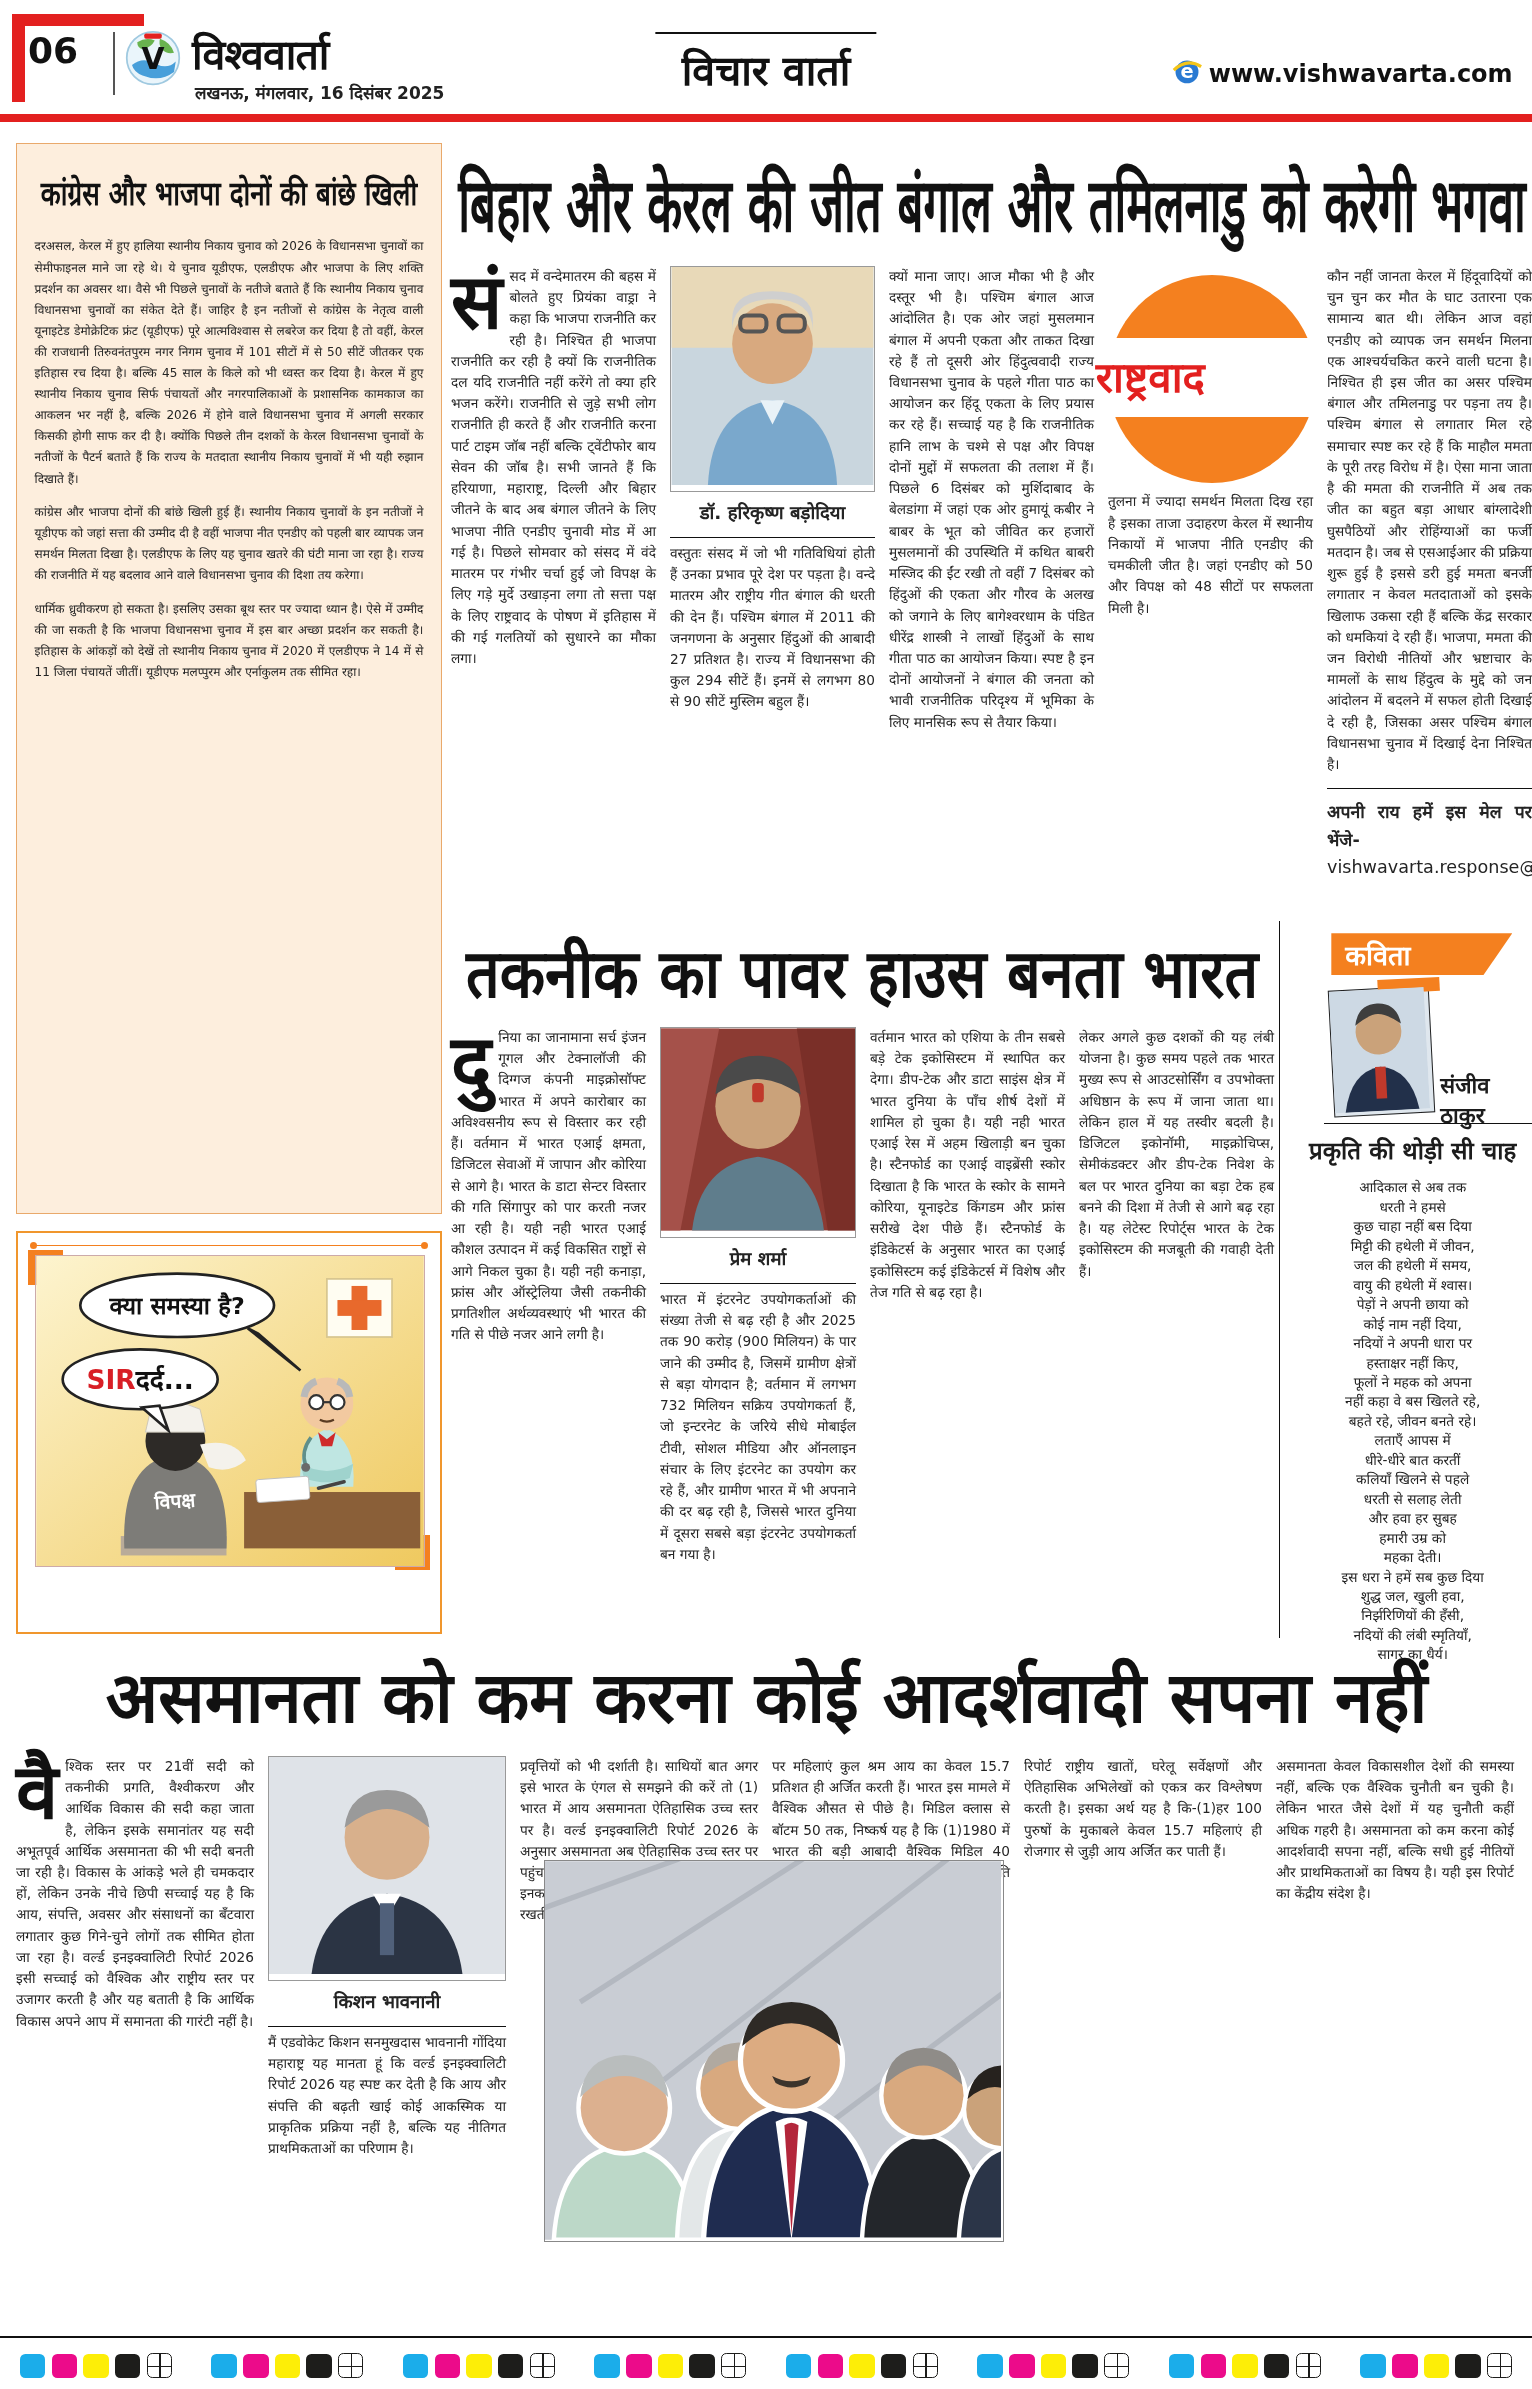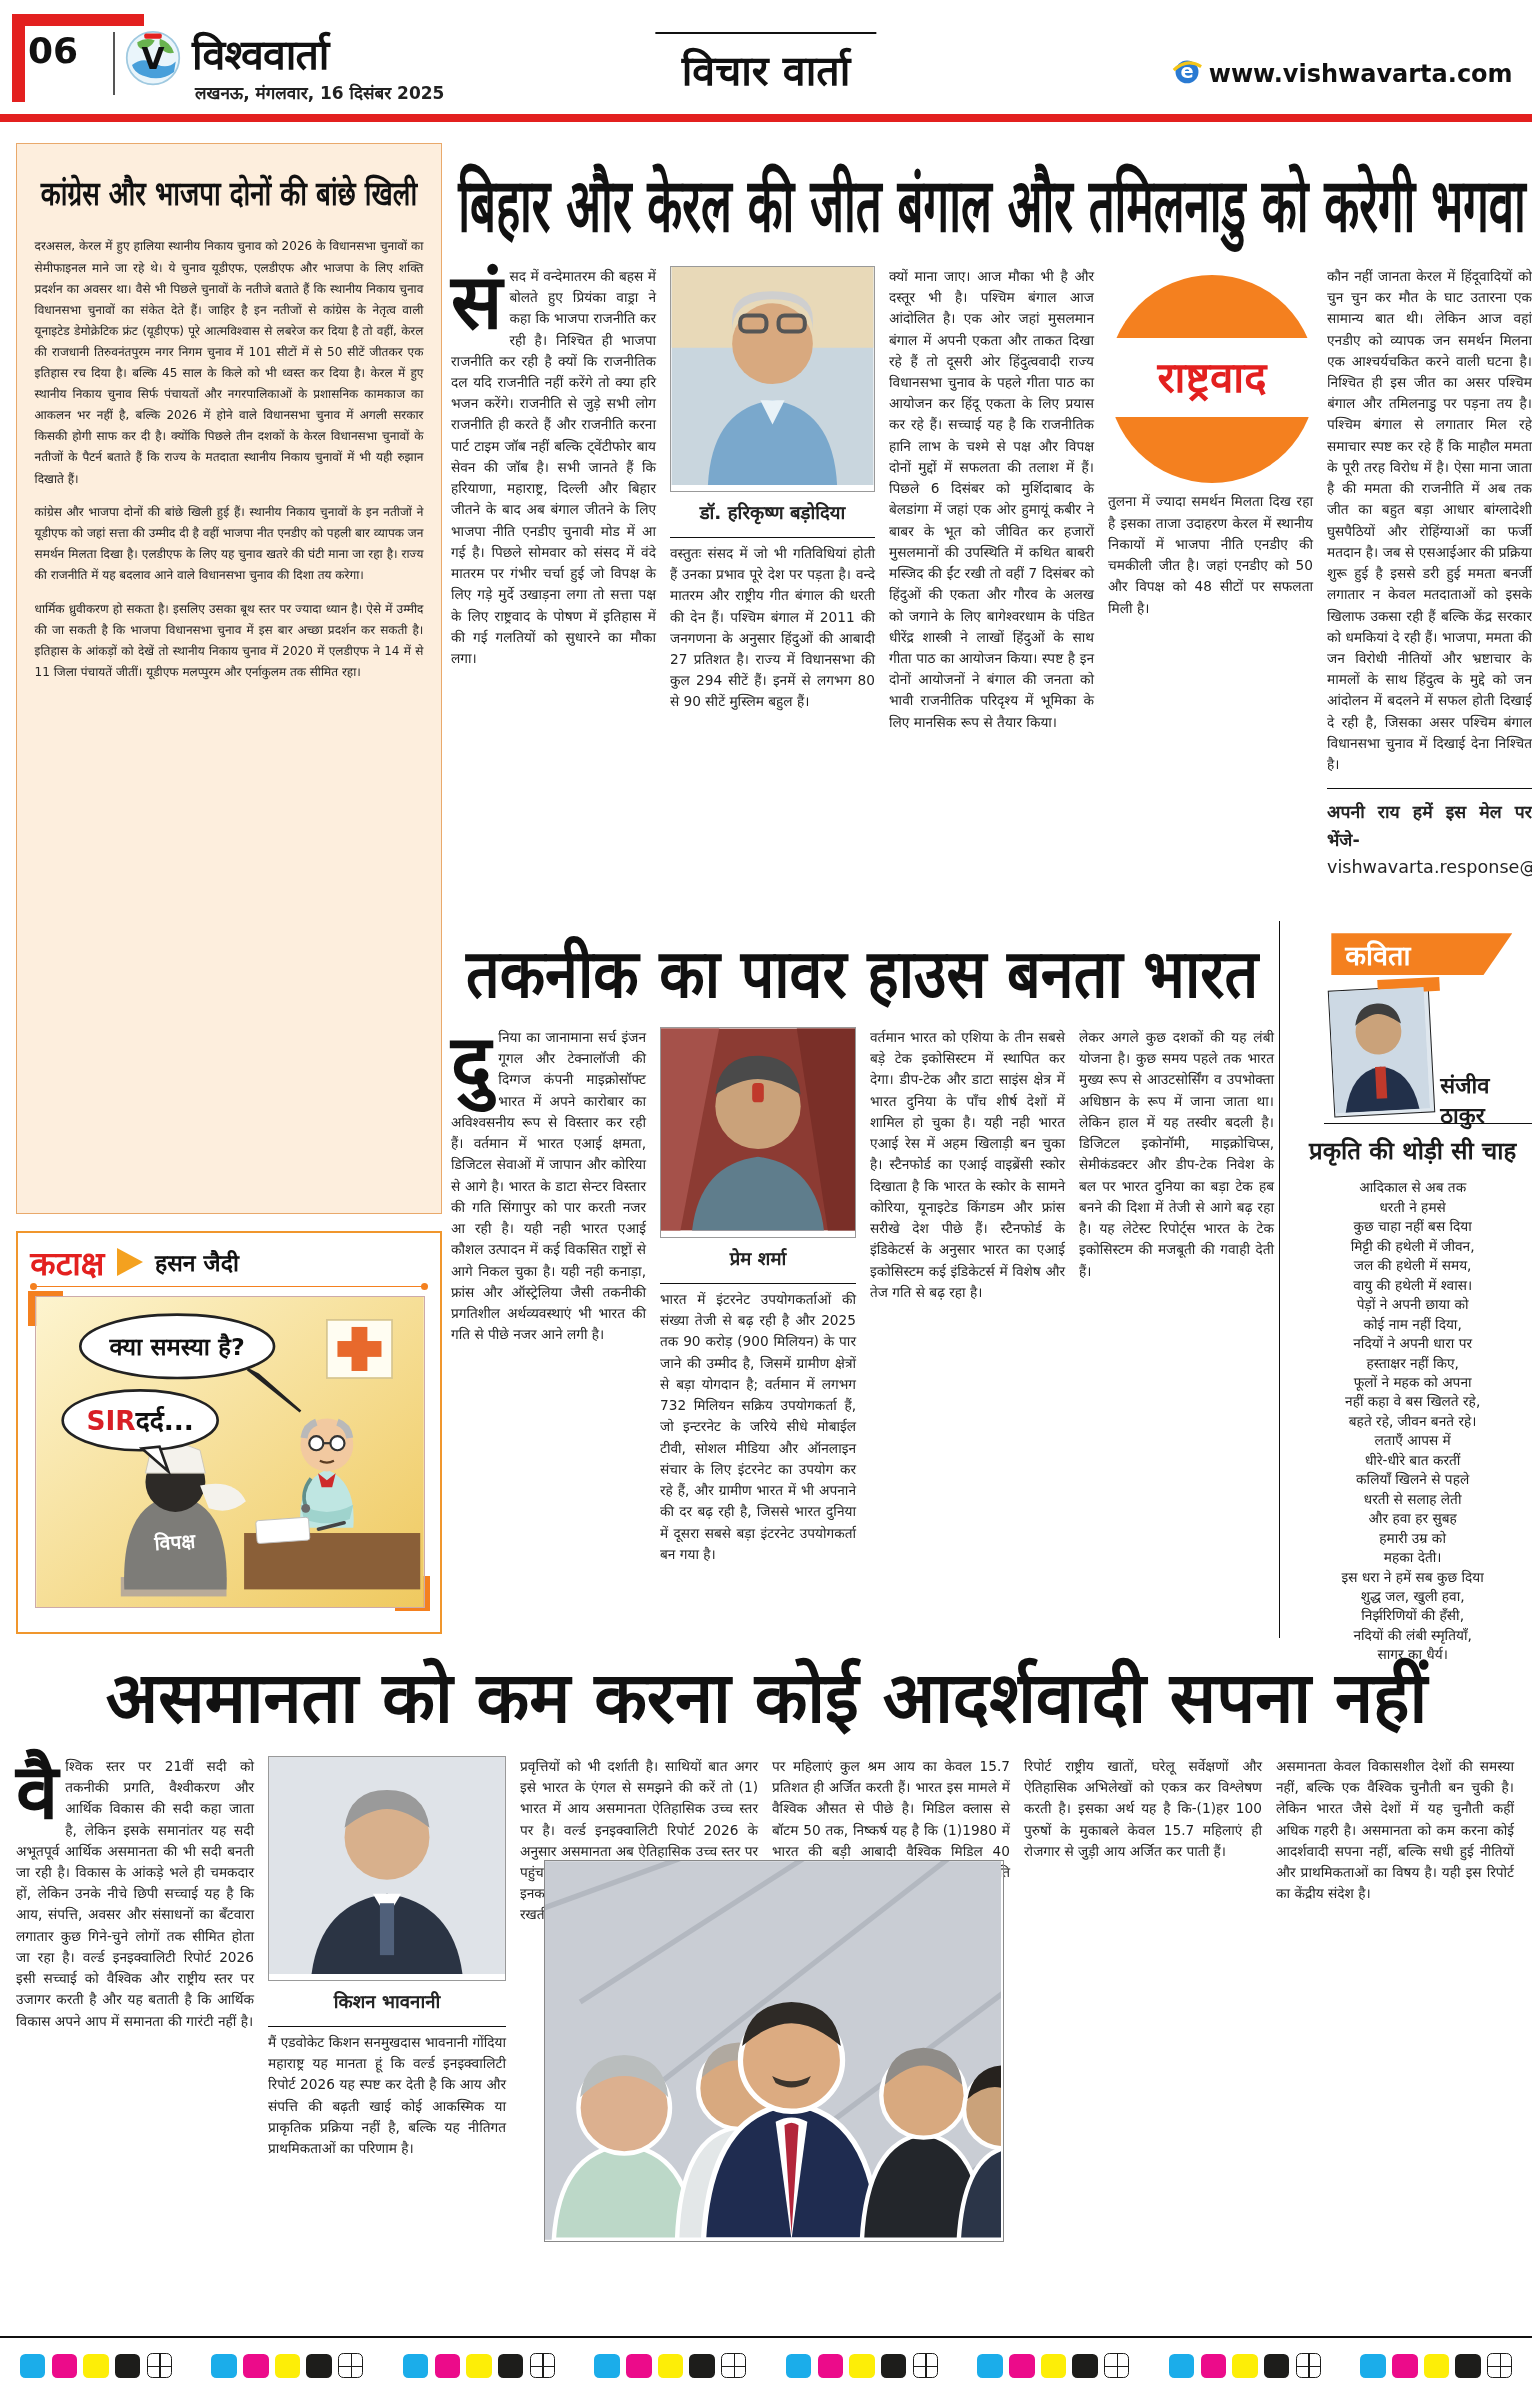--- a/index.html
+++ b/index.html
@@ -33,21 +33,21 @@
   .colset{display:flex;gap:14px;}
   .ncol{font-size:13.7px;line-height:1.55;text-align:justify;color:#242424;}
   .photo-wrap{border:0.9px solid #999;}
   .cap{font-size:18.5px;font-weight:bold;text-align:center;margin:7px 0 5.3px 0;border-bottom:1.8px solid #111;padding-bottom:8.8px;}
   
   #lead{position:absolute;left:451px;top:146px;width:1082px;}
   #lead .body{margin-top:8.8px;}
   #lead .ncol{width:205px;}
   .badge{width:208px;height:208px;border-radius:50%;background:#f4801f;position:relative;margin:8.8px auto;}
   .badge .stripe{position:absolute;left:-12.3px;right:-12.3px;top:63px;height:79px;background:#ffffff;
-     display:flex;align-items:center;justify-content:center;}
+     display:flex;align-items:center;justify-content:flex-start;}
   .badge .stripe span{font-size:42px;font-weight:bold;color:#e3201f;}
   .feedback{margin-top:12.3px;border-top:1.8px solid #111;padding-top:10.6px;font-size:17.6px;}
   .feedback b{font-weight:bold;}
   .feedback .em{font-weight:normal;}
   
   #tech{position:absolute;left:451px;top:921px;width:823px;}
   #tech .body{margin-top:7px;}
   #tech .ncol{width:196px;}
   
   #poem{position:absolute;left:1279px;top:921px;width:254px;height:717px;border-left:1.8px solid #111;
@@ -262,25 +262,20 @@
         <div>महका देती।</div>
         <div>इस धरा ने हमें सब कुछ दिया</div>
         <div>शुद्ध जल, खुली हवा,</div>
         <div>निर्झरिणियों की हँसी,</div>
         <div>नदियों की लंबी स्मृतियाँ,</div>
         <div>सागर का धैर्य।</div>
       </div>
   </div>
 
   <div id="cartoon">
-    <div class="ct-head">
-      <span class="ct-label">कटाक्ष</span>
-      <span class="ct-arrow"></span>
-      <span class="ct-artist">हसन जैदी</span>
-    </div>
     <div class="ct-rule"></div>
     <div class="ct-stage">
       <div class="ct-corner1"></div>
       <div class="ct-corner2"></div>
       <svg width="388" height="310" viewBox="0 0 440 352">
         <defs>
           <linearGradient id="ybg" x1="0" y1="0" x2="1" y2="1">
             <stop offset="0" stop-color="#fdf4cf"></stop>
               <stop offset="1" stop-color="#efc95f"></stop>
           </linearGradient>

